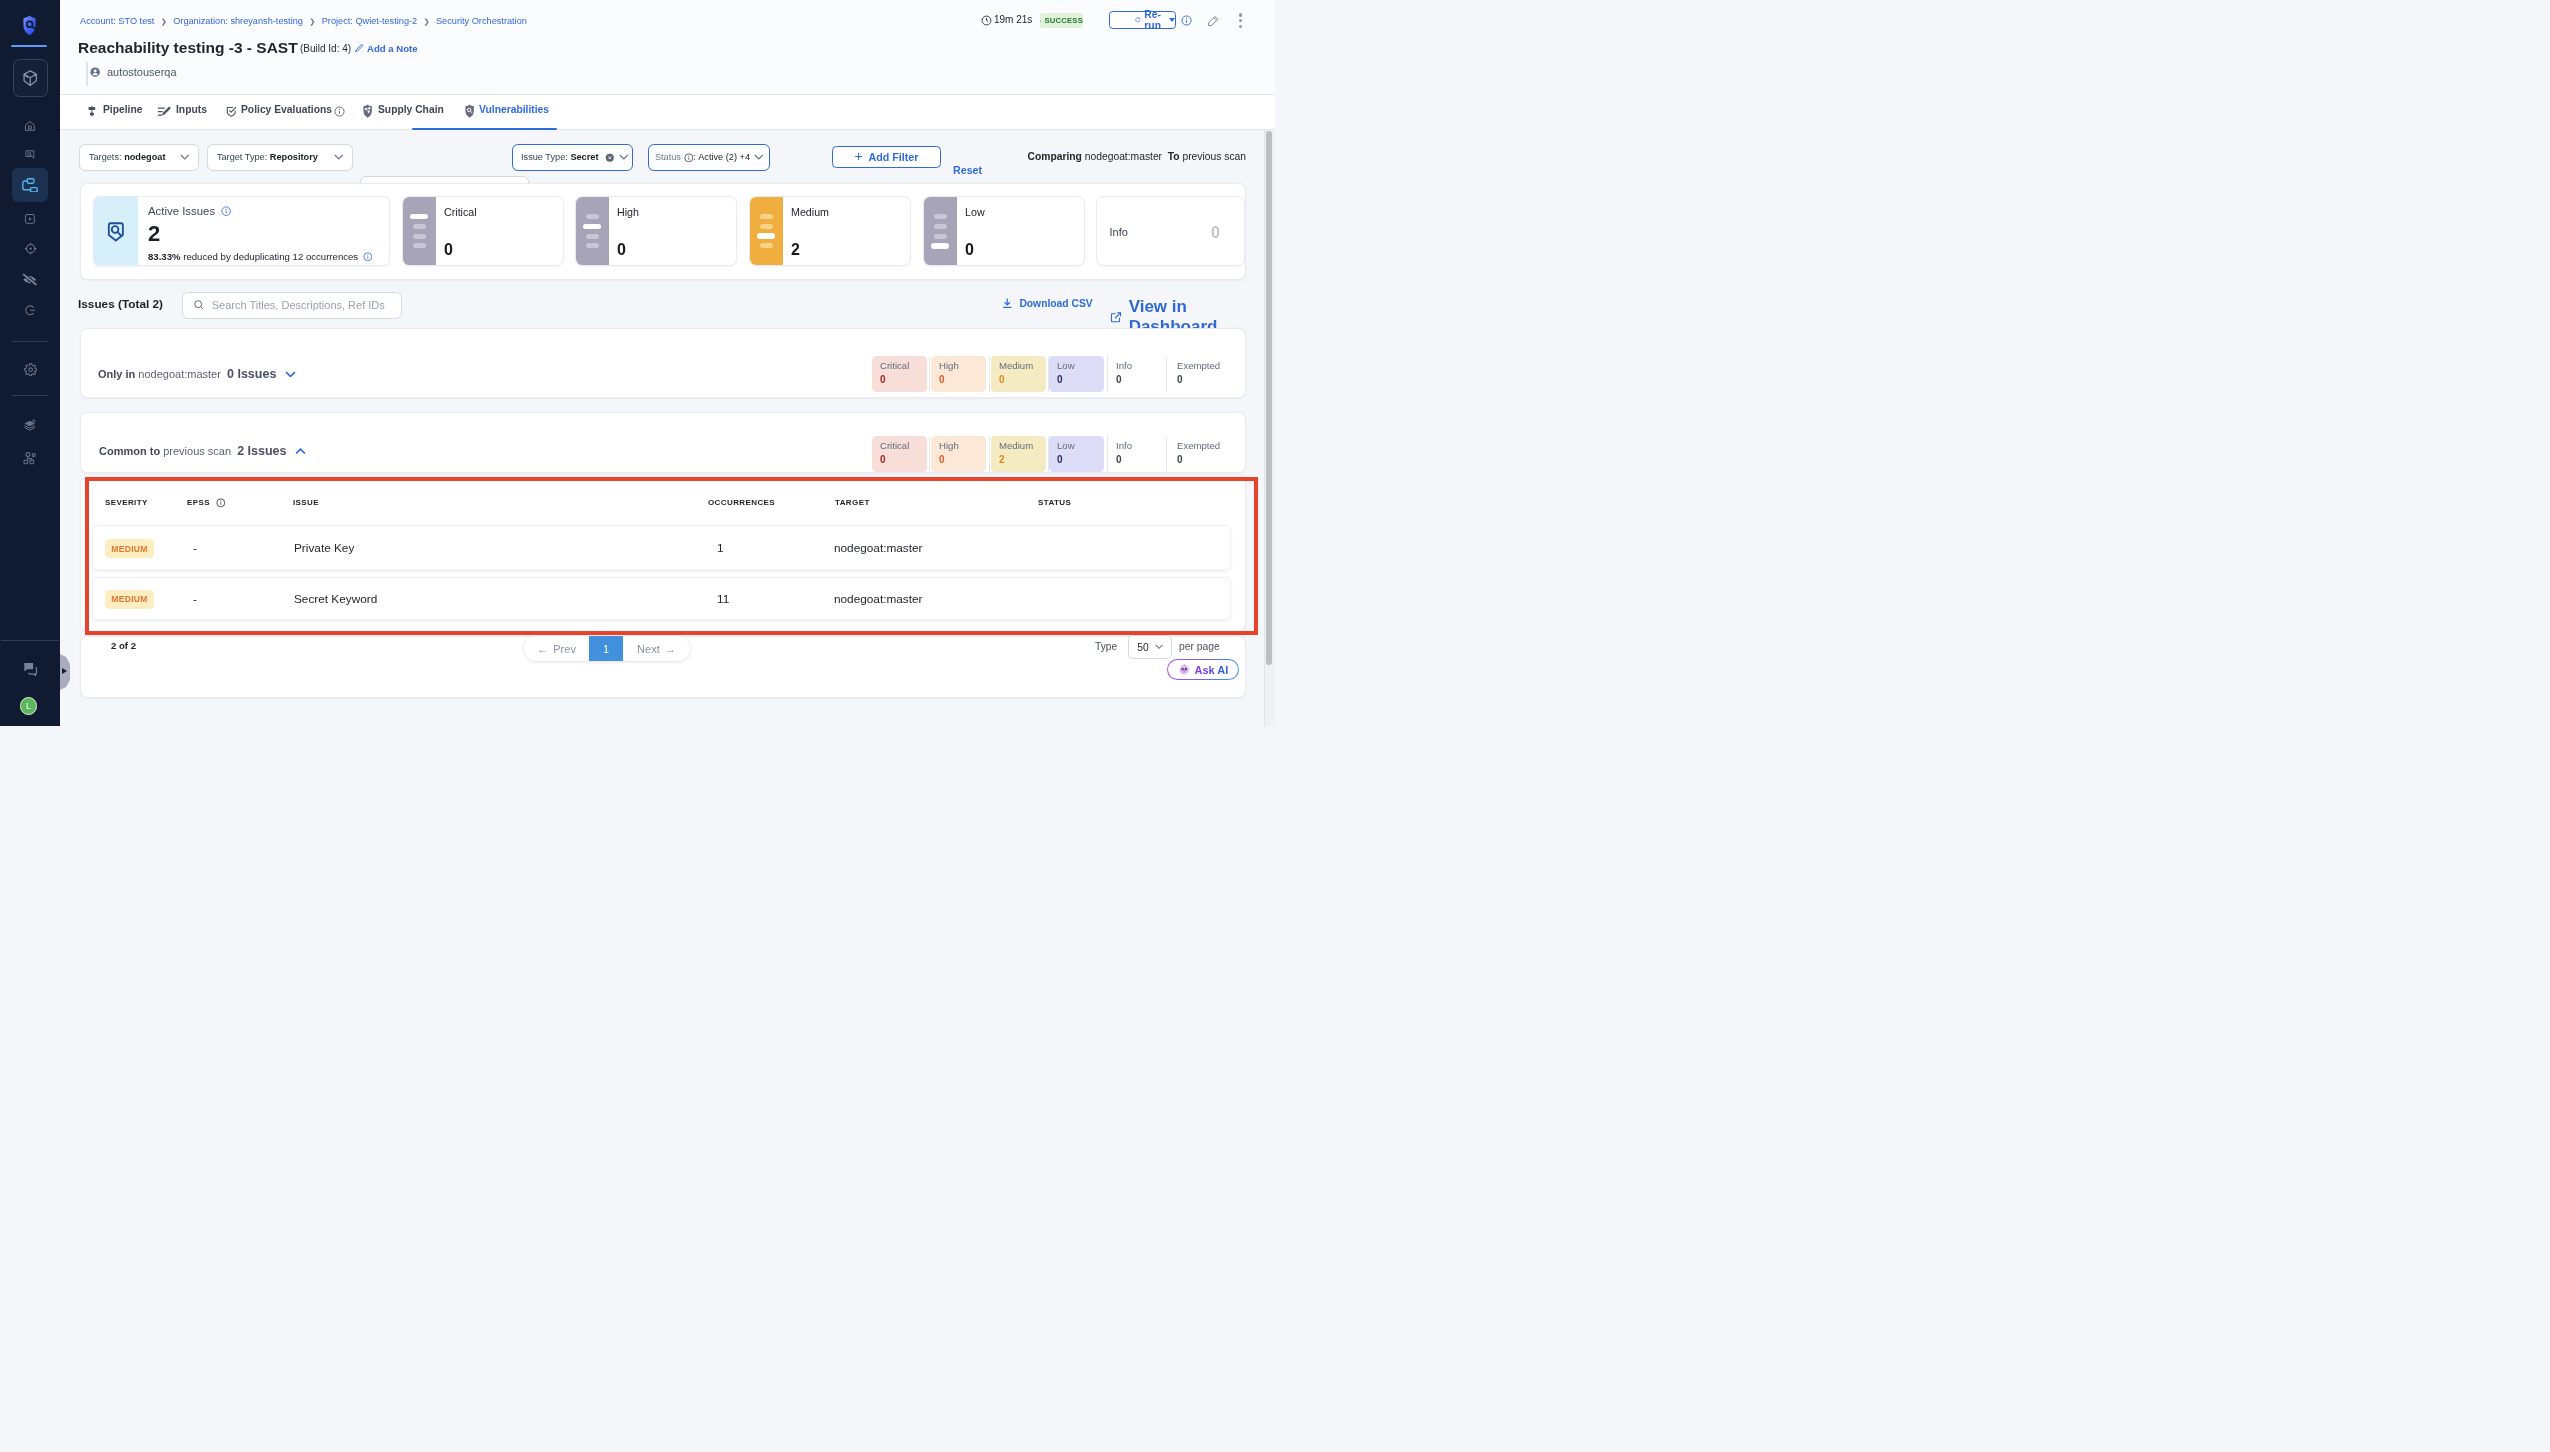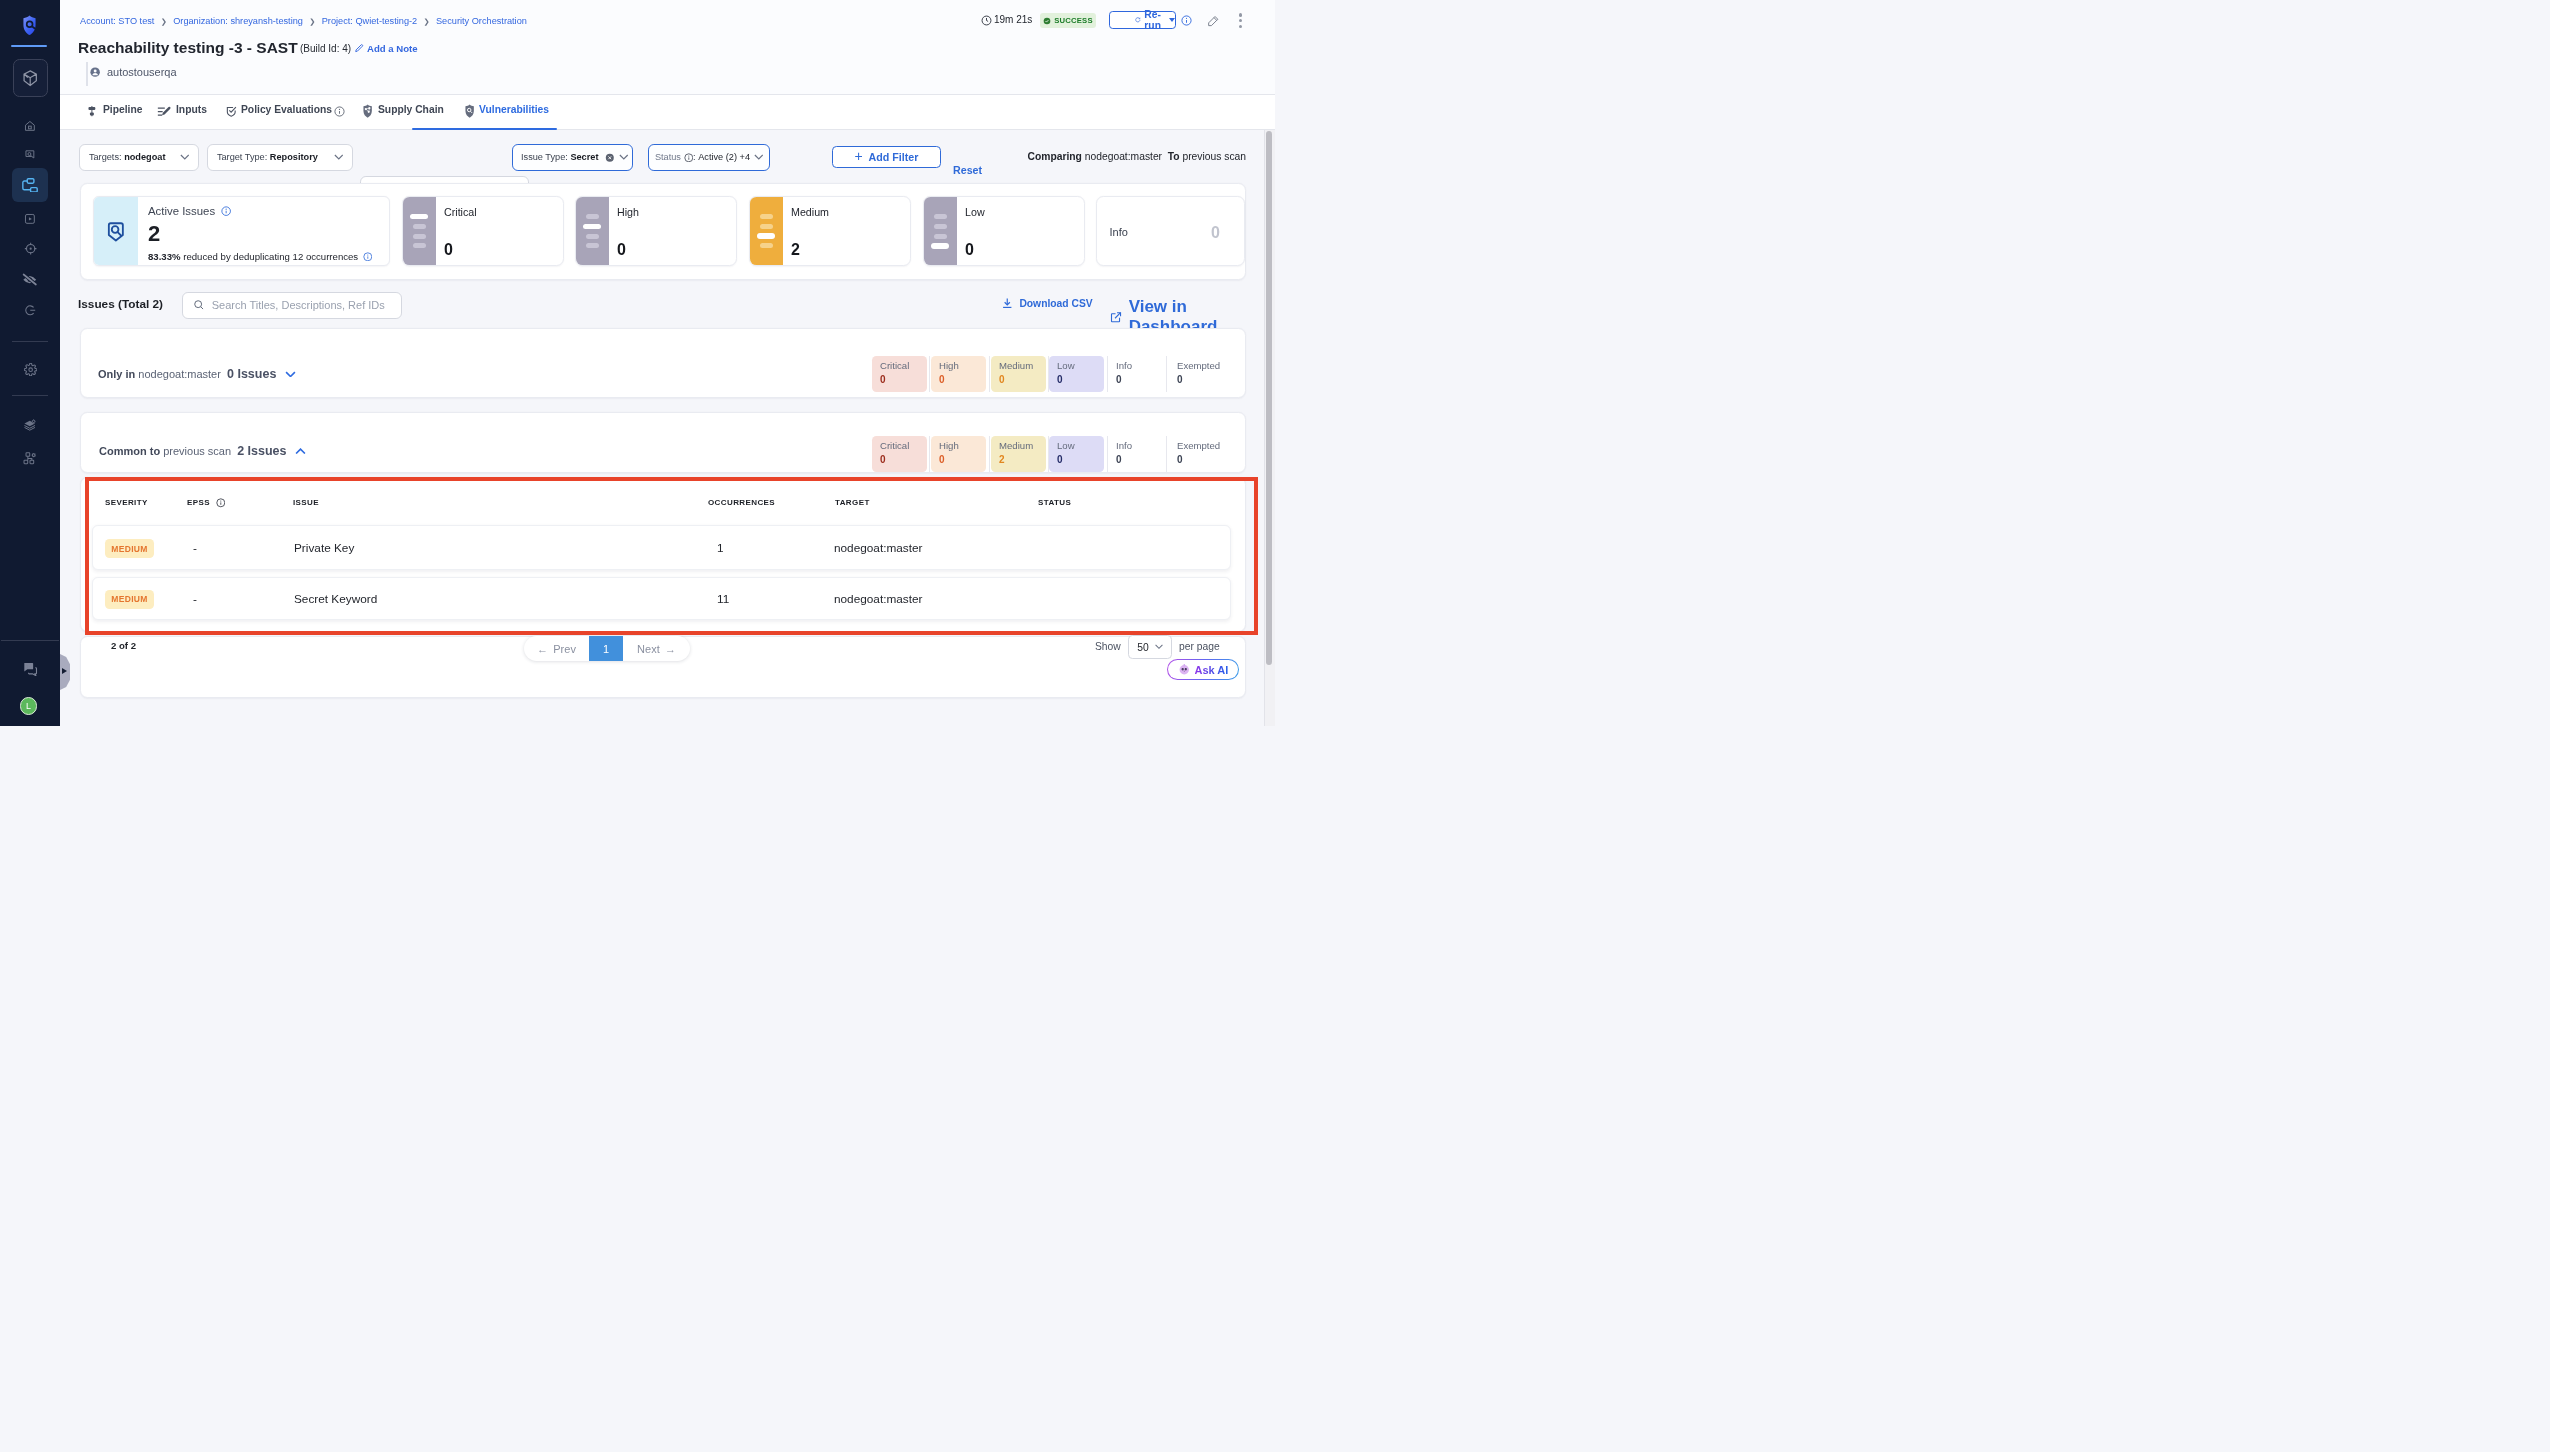--- a/index.html
+++ b/index.html
@@ -58,21 +58,21 @@
     <span style="font-size:11px;color:#4e5669;">autostouserqa</span>
   </div>
 
   <div class="abs" style="left:981px;top:14.8px;">
     <svg width="11" height="11" viewBox="0 0 24 24" fill="none" stroke="#363b46" stroke-width="2.1">
         <circle cx="12" cy="12" r="9.7"></circle>
         <path d="M12 6.5V12l3.5 2"></path>
       </svg>
   </div>
   <div class="abs" style="left:994px;top:14px;font-size:10px;color:#22262e;">19m 21s</div>
-  <div class="abs" style="left:1040px;top:13.3px;width:56px;height:14.8px;background:#e2f1dc;border-radius:3px;display:flex;align-items:center;justify-content:center;gap:3px;">
+  <div class="abs" style="left:1040px;top:13.3px;width:43px;height:14.8px;background:#e2f1dc;border-radius:3px;display:flex;align-items:center;justify-content:center;gap:3px;">
     <svg width="8" height="8" viewBox="0 0 24 24">
         <circle cx="12" cy="12" r="10" fill="#2e7d32"></circle>
         <path d="M7.5 12.2l3 3 5.8-6" stroke="#fff" stroke-width="2.4" fill="none"></path>
       </svg>
     <span style="font-size:7.7px;font-weight:bold;color:#1b7c28;letter-spacing:0.2px;">SUCCESS</span>
   </div>
   <div class="abs" style="left:1109px;top:11px;width:67px;height:18.4px;border:1.1px solid #2f67dd;border-radius:3.7px;background:#fff;display:flex;align-items:center;justify-content:center;gap:3.7px;padding-left:25px;">
     <svg width="9.6" height="9.6" viewBox="0 0 24 24" fill="none" stroke="#2f67dd" stroke-width="2.7">
         <path d="M19.8 7.5A9 9 0 1 0 21 12"></path>
         <path d="M21 2.5v5.2h-5.2" fill="none" stroke-width="2.3"></path>
@@ -420,21 +420,21 @@
     <div style="width:65px;display:flex;align-items:center;justify-content:center;gap:5.2px;color:#8a90a0;">
       <span style="font-size:11px;">←</span>
         <span style="font-size:11px;">Prev</span>
     </div>
     <div style="width:34px;height:25px;background:#4190dc;color:#fff;display:flex;align-items:center;justify-content:center;font-size:11px;">1</div>
     <div style="width:67px;display:flex;align-items:center;justify-content:center;gap:5.2px;color:#8a90a0;">
       <span style="font-size:11px;">Next</span>
         <span style="font-size:11px;">→</span>
     </div>
   </div>
-  <div class="abs" style="left:1095px;top:641px;font-size:10.3px;color:#4a5160;">Show</div>
+  <div class="abs" style="left:1095px;top:641px;font-size:10.3px;color:#4a5160;">Type</div>
   <div class="abs" style="left:1128px;top:635px;width:44px;height:24px;background:#fff;border:0.7px solid #d5d8e0;border-radius:4.4px;display:flex;align-items:center;justify-content:center;gap:5.9px;">
     <span style="font-size:10.3px;color:#23262c;">50</span>
     <svg width="8" height="5.2" viewBox="0 0 14 9" fill="none" stroke="#6a7284" stroke-width="1.8">
         <path d="M1 1.5l6 6 6-6"></path>
       </svg>
   </div>
   <div class="abs" style="left:1179px;top:641px;font-size:10.3px;color:#4a5160;">per page</div>
 
   <div class="abs" style="left:1167px;top:659px;width:72px;height:21px;border-radius:11px;background:linear-gradient(#fff,#fff) padding-box, linear-gradient(100deg,#b44fe8,#6366f1,#3b9de8) border-box;border:1.1px solid transparent;display:flex;align-items:center;justify-content:center;gap:4.4px;z-index:60;">
     <svg width="12.5" height="12.5" viewBox="0 0 24 24">

